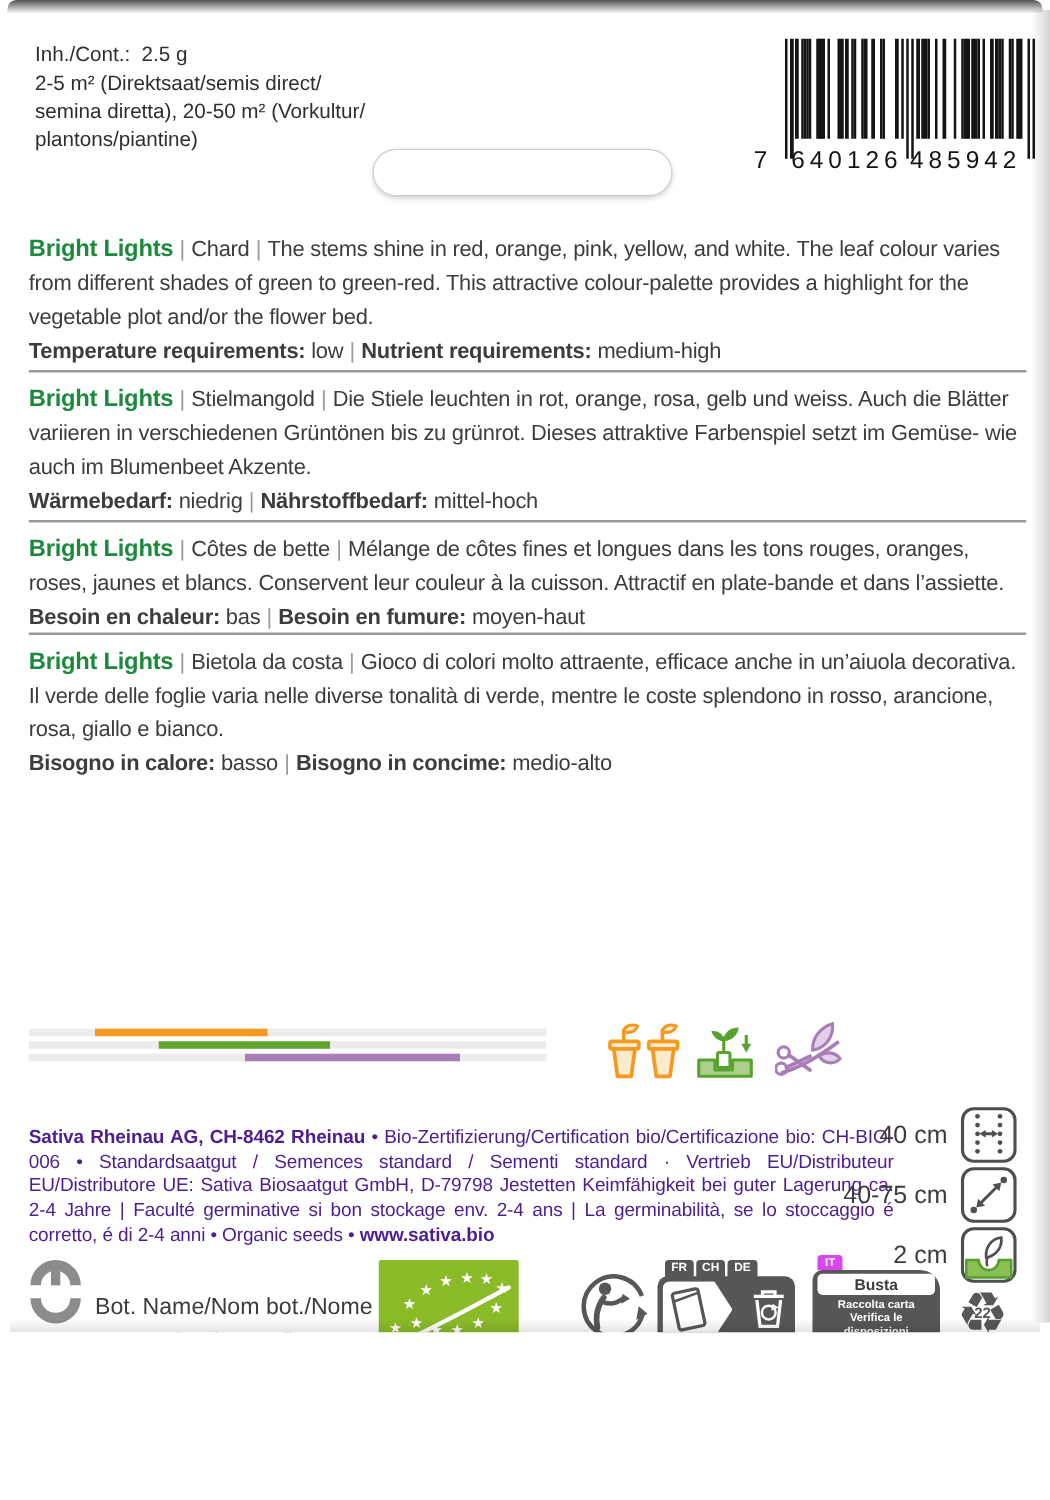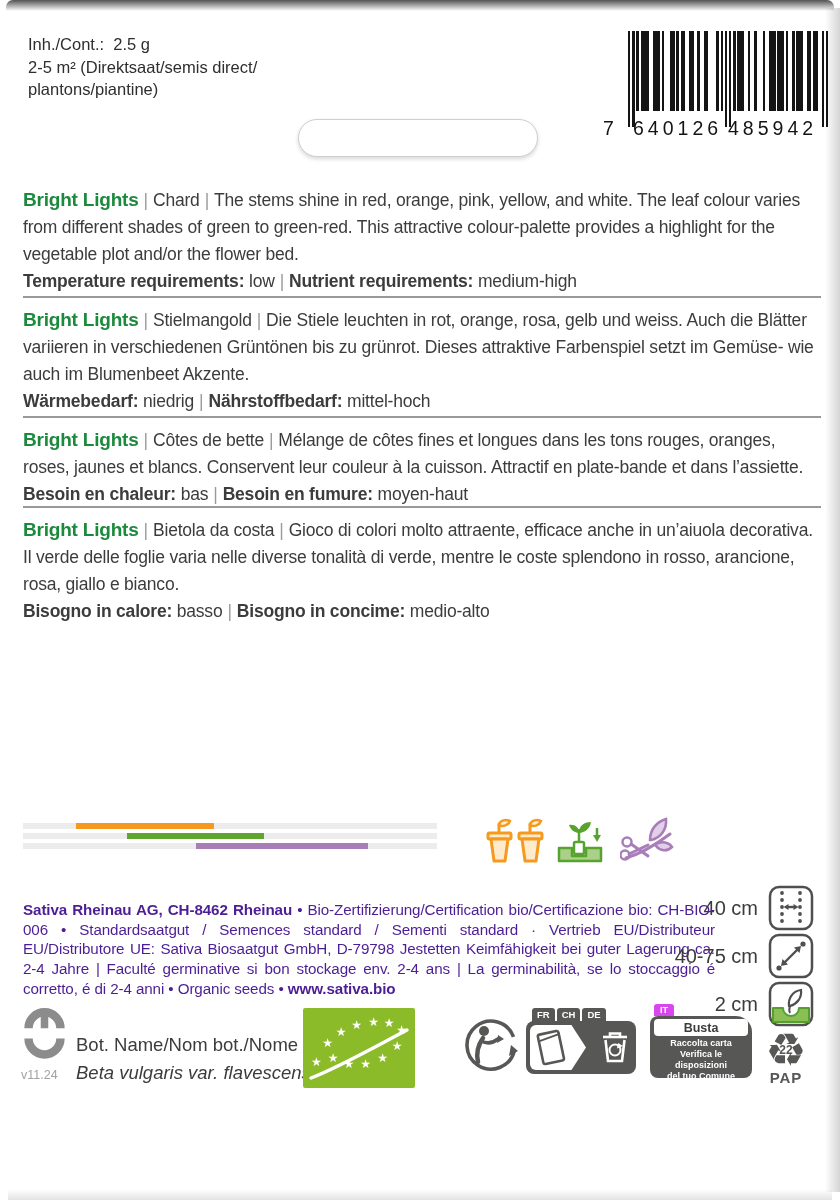--- a/index.html
+++ b/index.html
@@ -1,16 +1,16 @@
 <!DOCTYPE html>
 <html><head>
 <meta charset="utf-8">
 <style>
   html,body{margin:0;padding:0;background:#ffffff;}
-  .page{position:relative;width:840px;height:1200px;background:#ffffff;overflow:hidden;
+  .page{position:relative;width:840px;height:1066px;background:#ffffff;overflow:hidden;
         font-family:"Liberation Sans",sans-serif;color:#3c3c3c;}
   .page *{box-sizing:border-box;}
 
   
   .edge-top{position:absolute;left:6px;right:6px;top:0;height:11px;border-radius:7px 7px 0 0;
             background:linear-gradient(180deg,rgba(45,45,45,.82),rgba(45,45,45,0));}
   .edge-right{position:absolute;top:8px;bottom:8px;right:0;width:15px;
             background:linear-gradient(90deg,rgba(0,0,0,0),rgba(0,0,0,.17));}
   .edge-bottom{position:absolute;left:8px;right:8px;bottom:0;height:11px;
             background:linear-gradient(0deg,rgba(0,0,0,.11),rgba(0,0,0,0));}
@@ -107,20 +107,21 @@
   .pap-label{display:block;font-size:15px;font-weight:bold;color:#575756;margin-top:-5px;letter-spacing:1px;}
 </style>
 </head>
 <body>
 
 <div class="page">
 
   <div class="contents">
     <span>Inh./Cont.:  2.5 g</span>
     <span>2-5 m² (Direktsaat/semis direct/</span>
+    <span>semina diretta), 20-50 m² (Vorkultur/</span>
     <span>plantons/piantine)</span>
   </div>
 
   <div class="pill"></div>
 
   <div class="barcode">
     <div id="bc-bars">
         <div style="left: 0px; width: 2.35526px; height: 96px;"></div>
         <div style="left: 4.21053px; width: 2.35526px; height: 96px;"></div>
         <div style="left: 8.42105px; width: 2.35526px; height: 80px;"></div>

